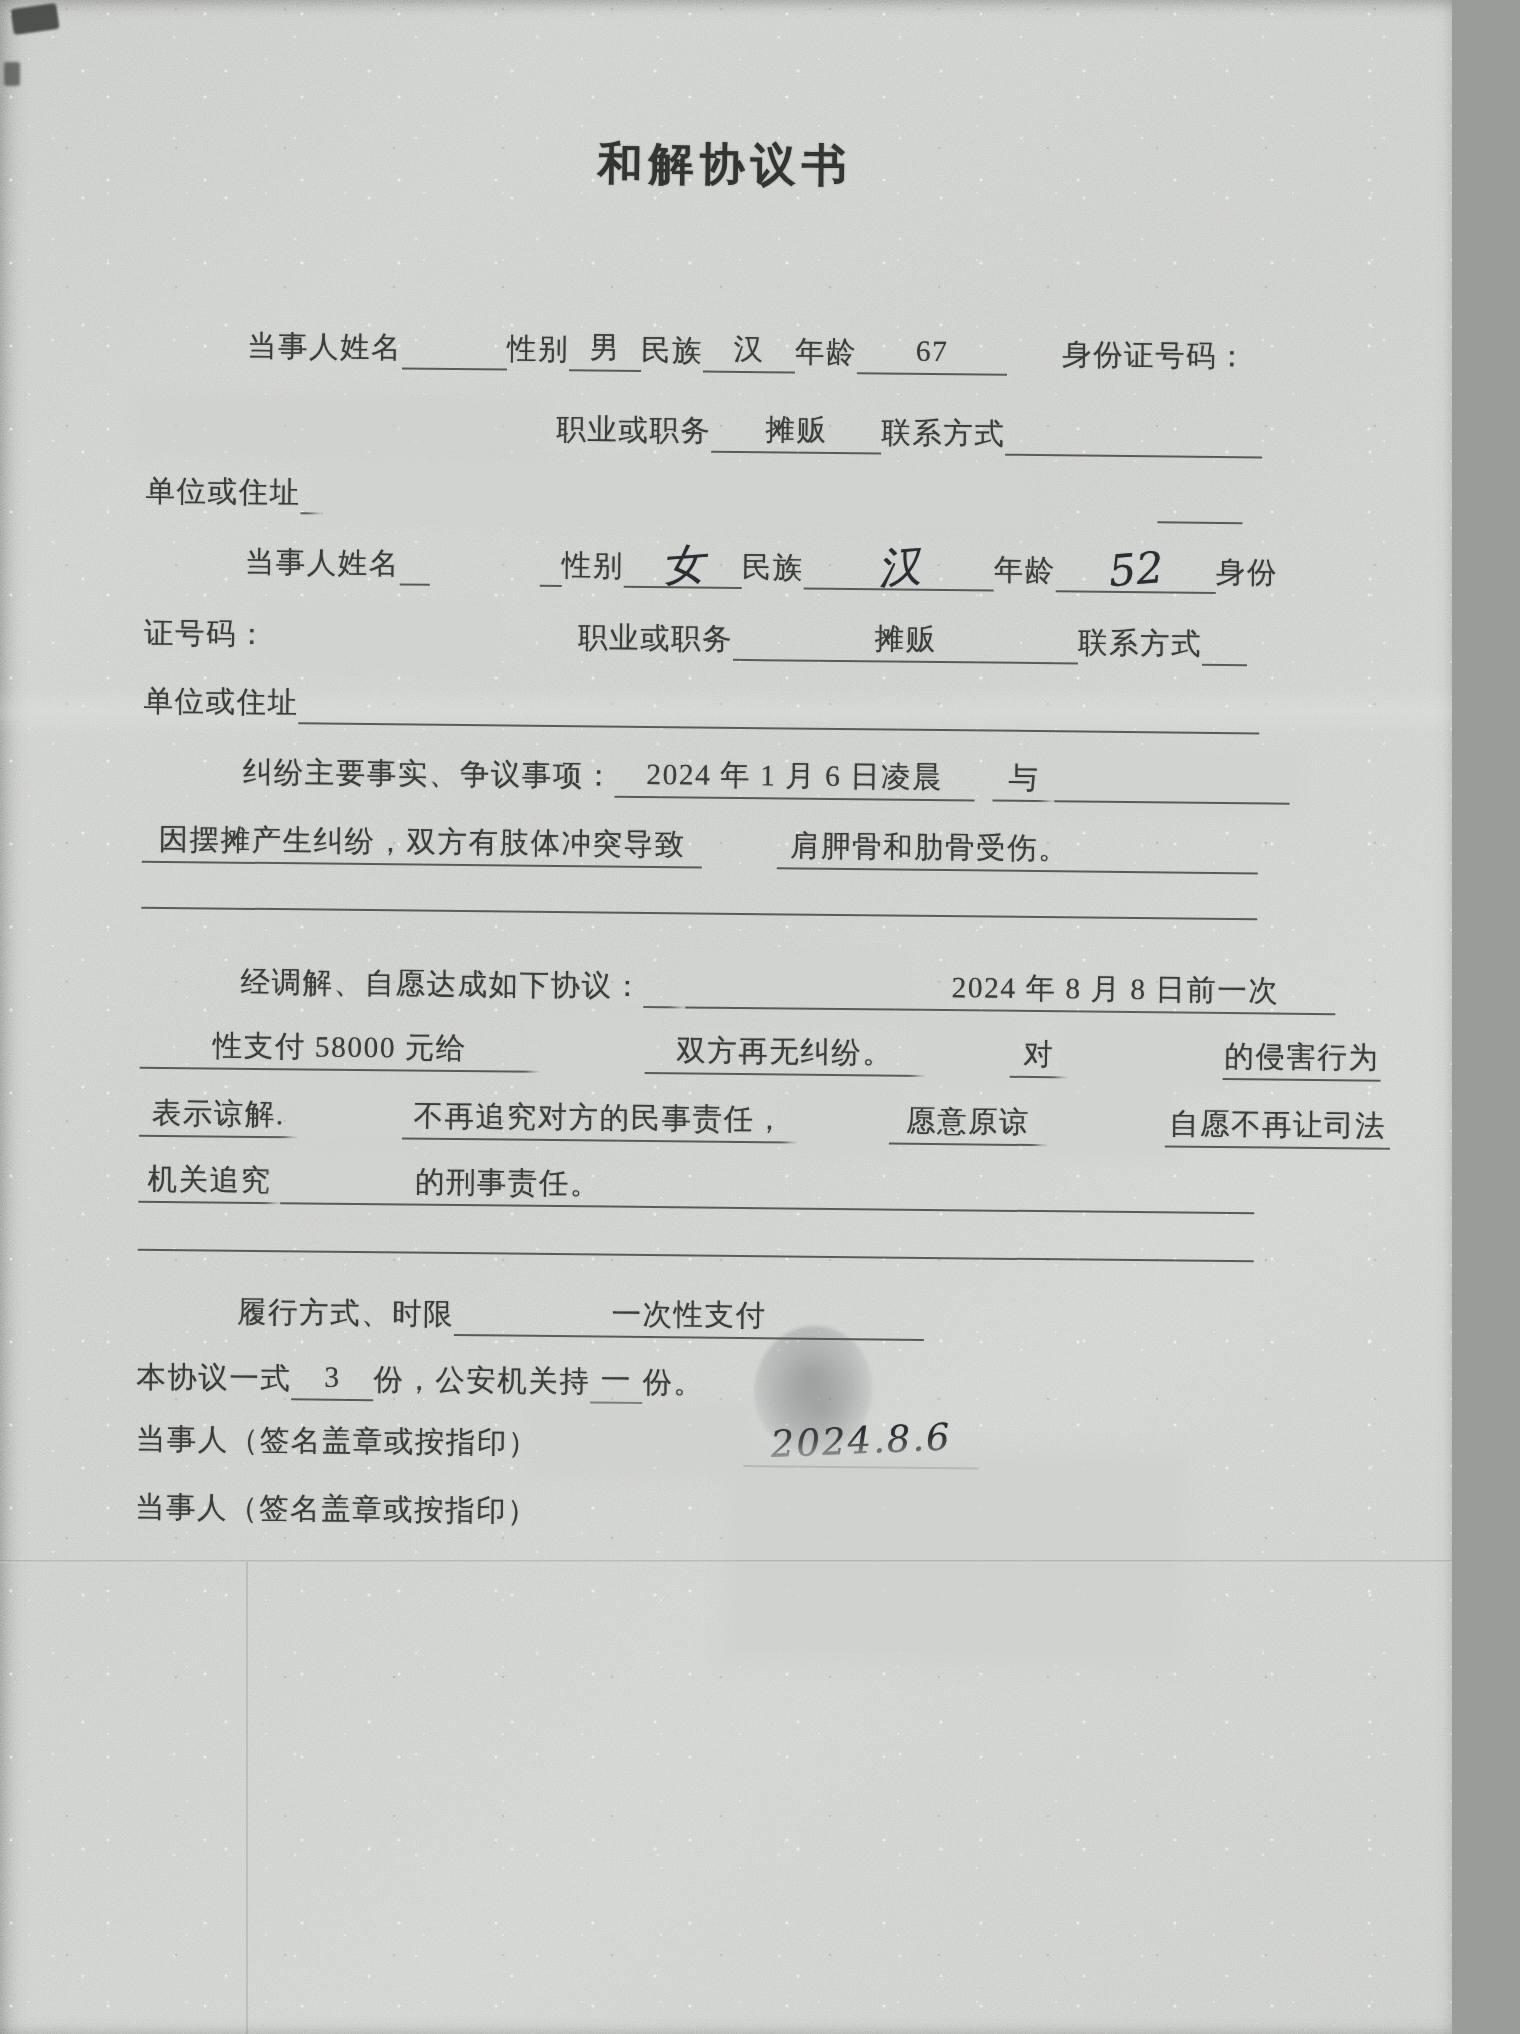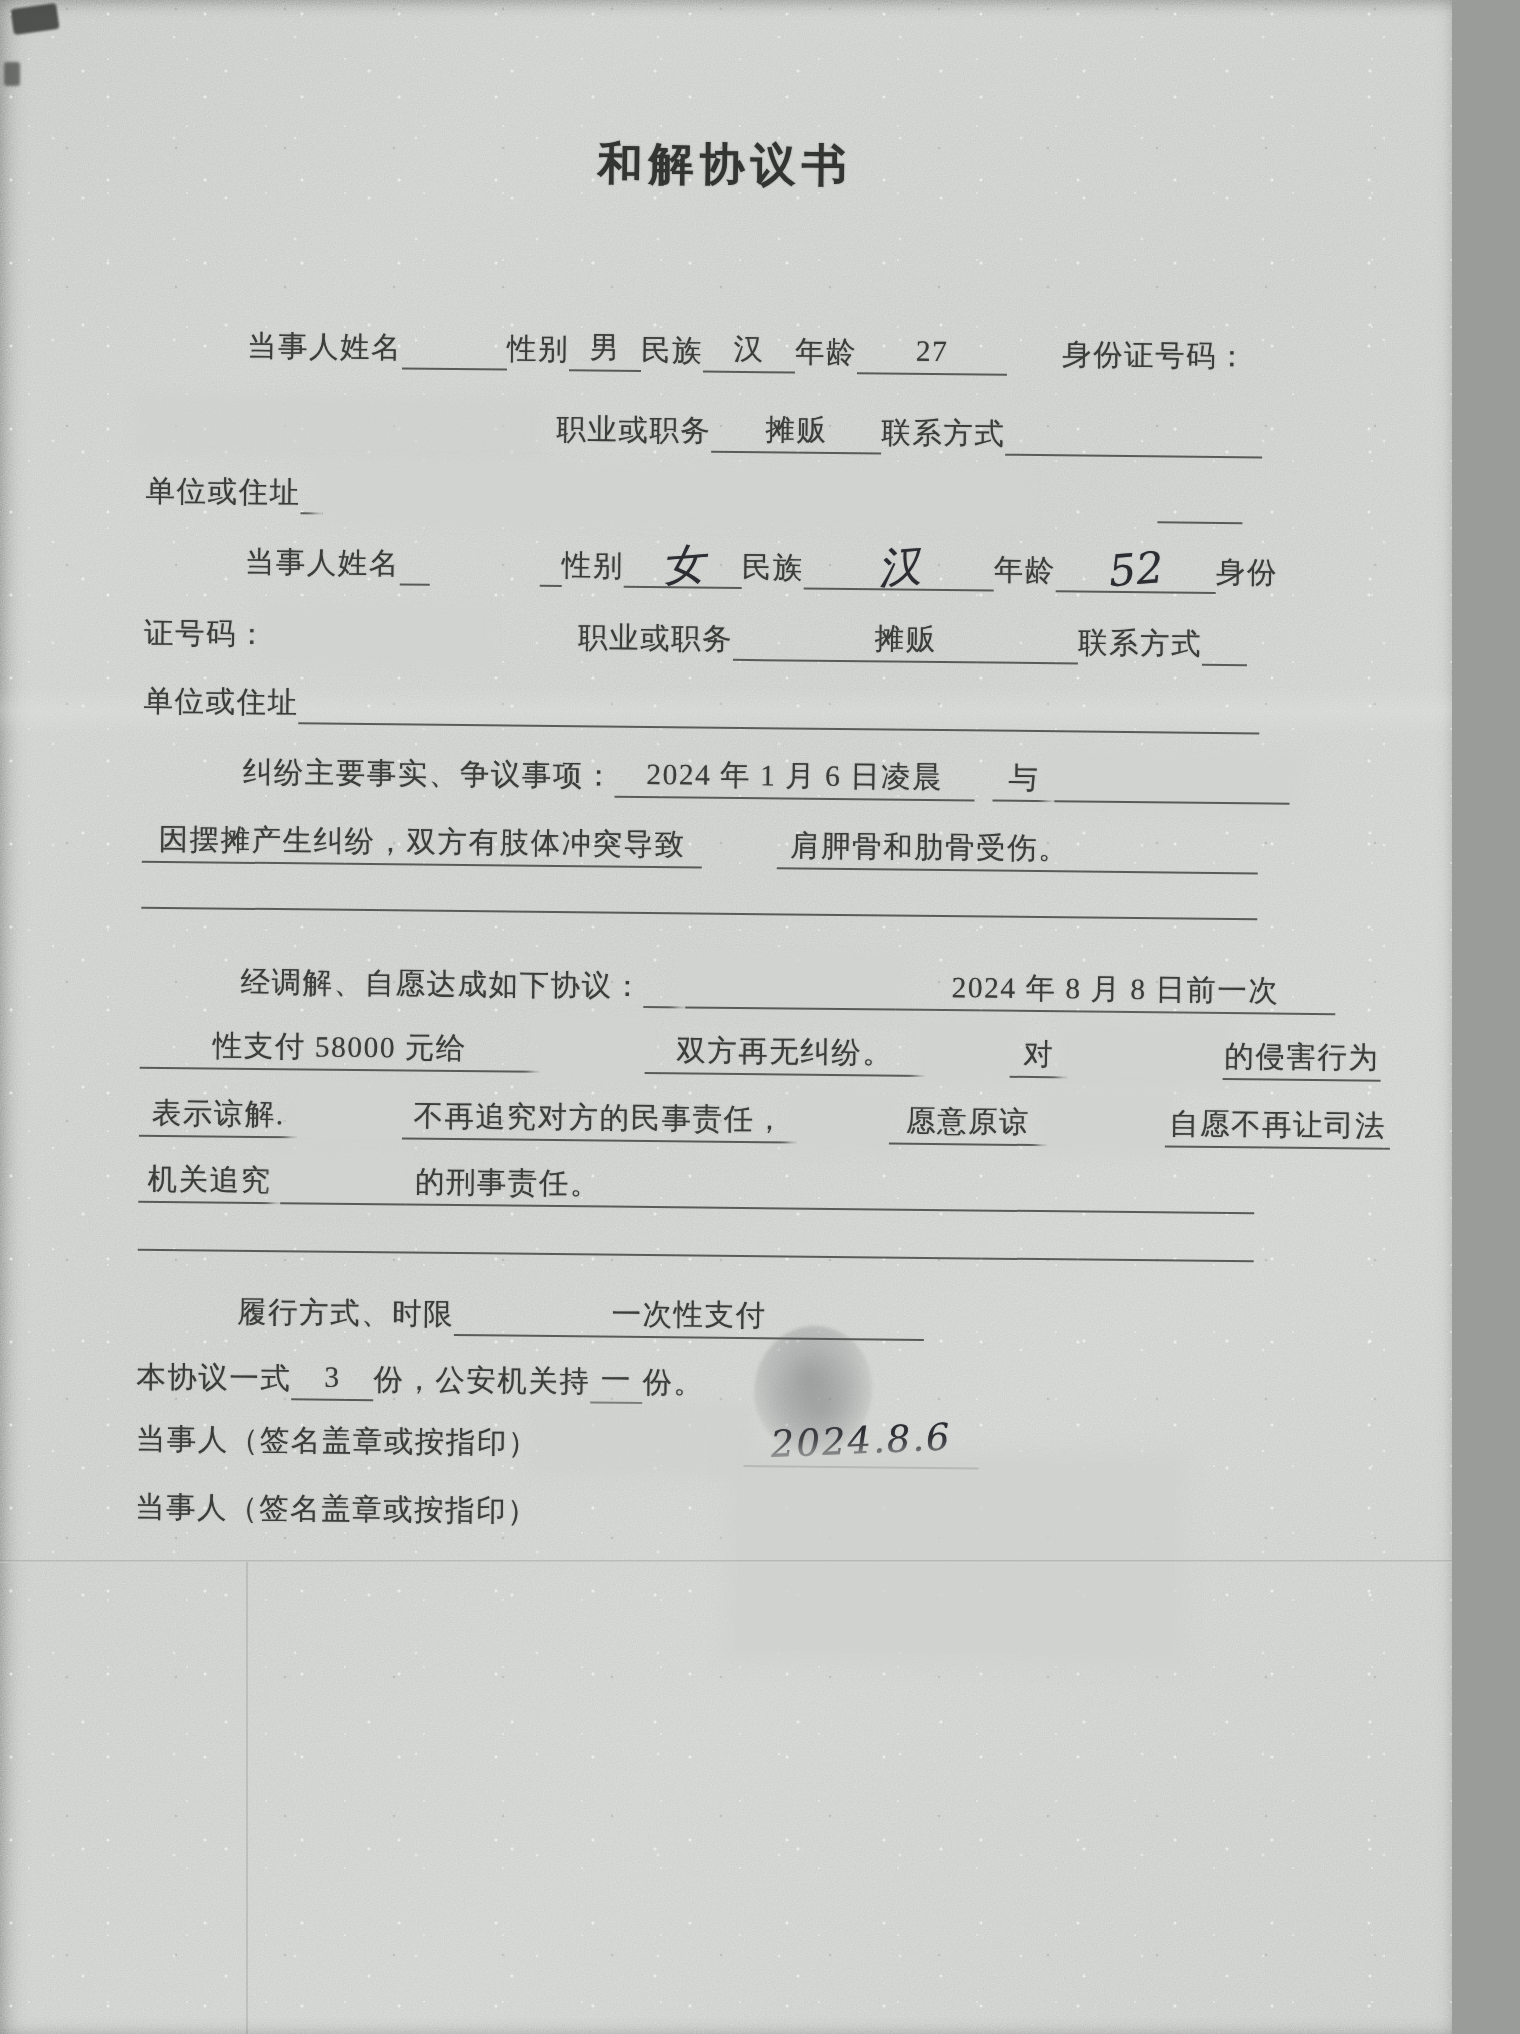--- a/index.html
+++ b/index.html
@@ -119,21 +119,21 @@
           <span class="seg label"><span class="txt">性别</span></span>
           <span class="seg fill" style="width: 72px;">
             <span class="txt">男</span>
           </span>
           <span class="seg label"><span class="txt">民族</span></span>
           <span class="seg fill" style="width: 92px;">
             <span class="txt">汉</span>
           </span>
           <span class="seg label"><span class="txt">年龄</span></span>
           <span class="seg fill" style="width: 150px;">
-            <span class="txt">27</span>
+            <span class="txt">67</span>
           </span>
           <span class="seg gap" style="width: 55px;"></span>
           <span class="seg label"><span class="txt">身份证号码：</span></span>
         </div>
         <div class="line" style="top: 396px;">
           <span class="seg redact-soft" style="width: 385px; height: 42px;"></span>
           <span class="seg gap" style="width: 25px;"></span>
           <span class="seg label"><span class="txt">职业或职务</span></span>
           <span class="seg fill" style="width: 170px;">
             <span class="txt">摊贩</span>

